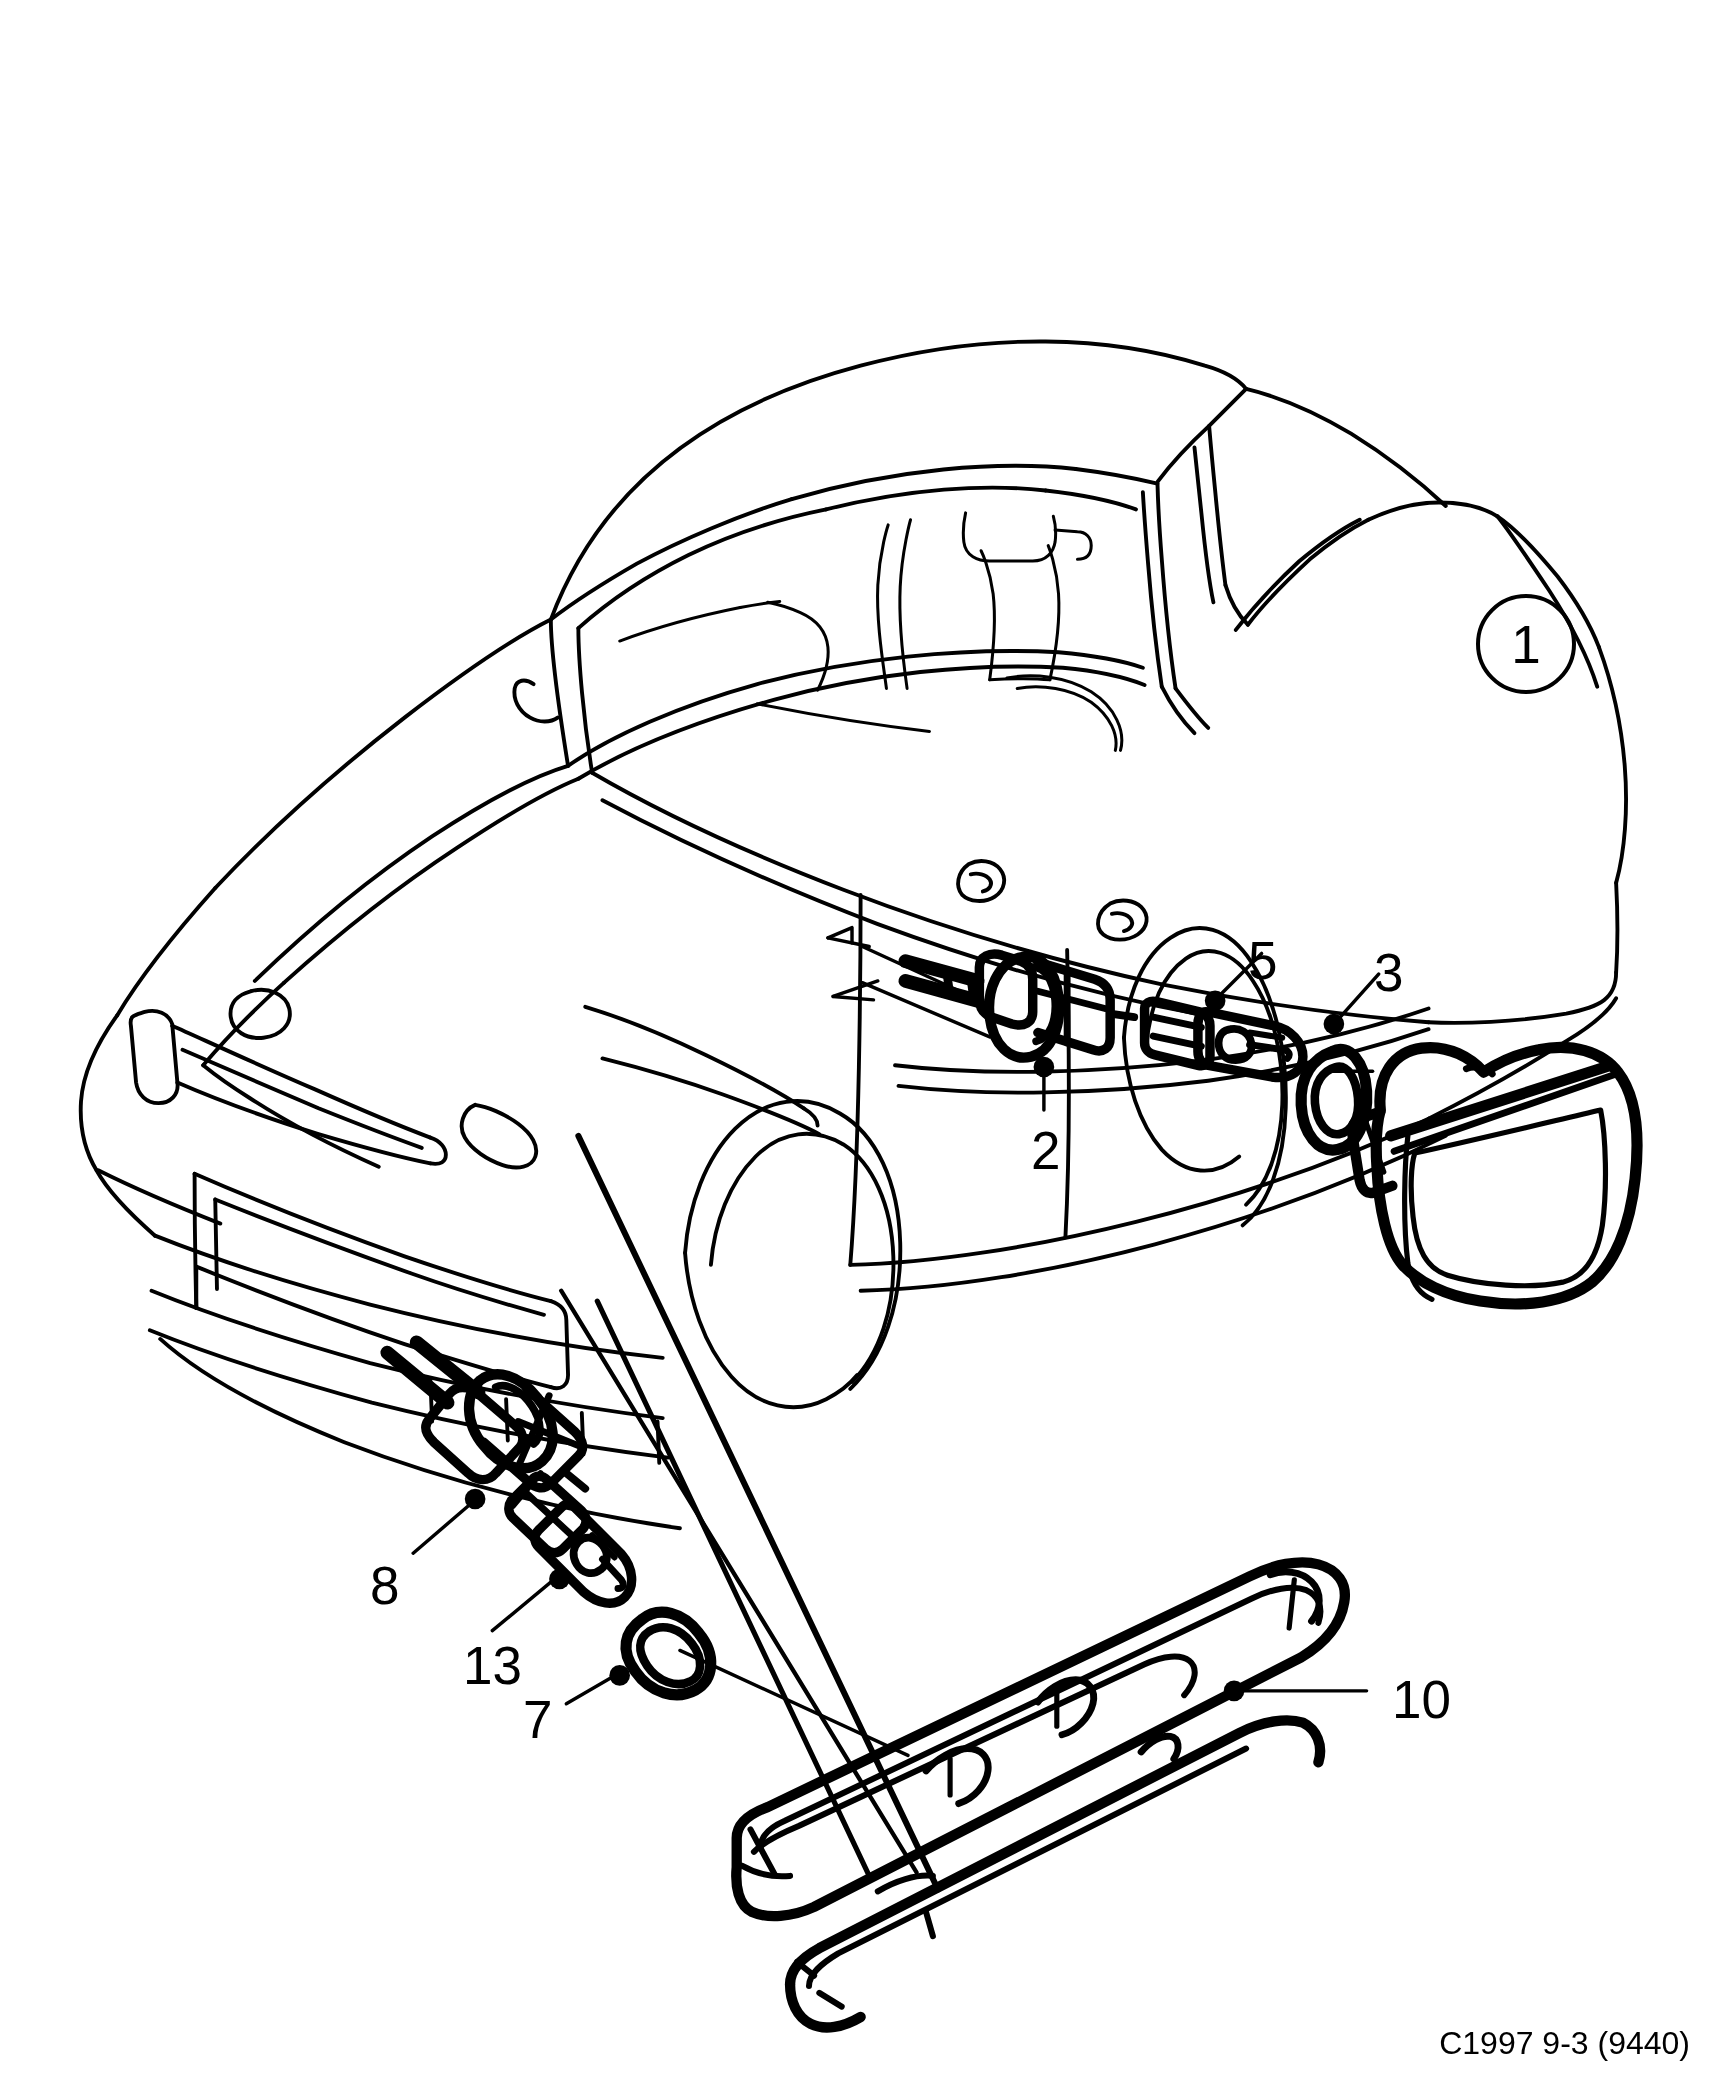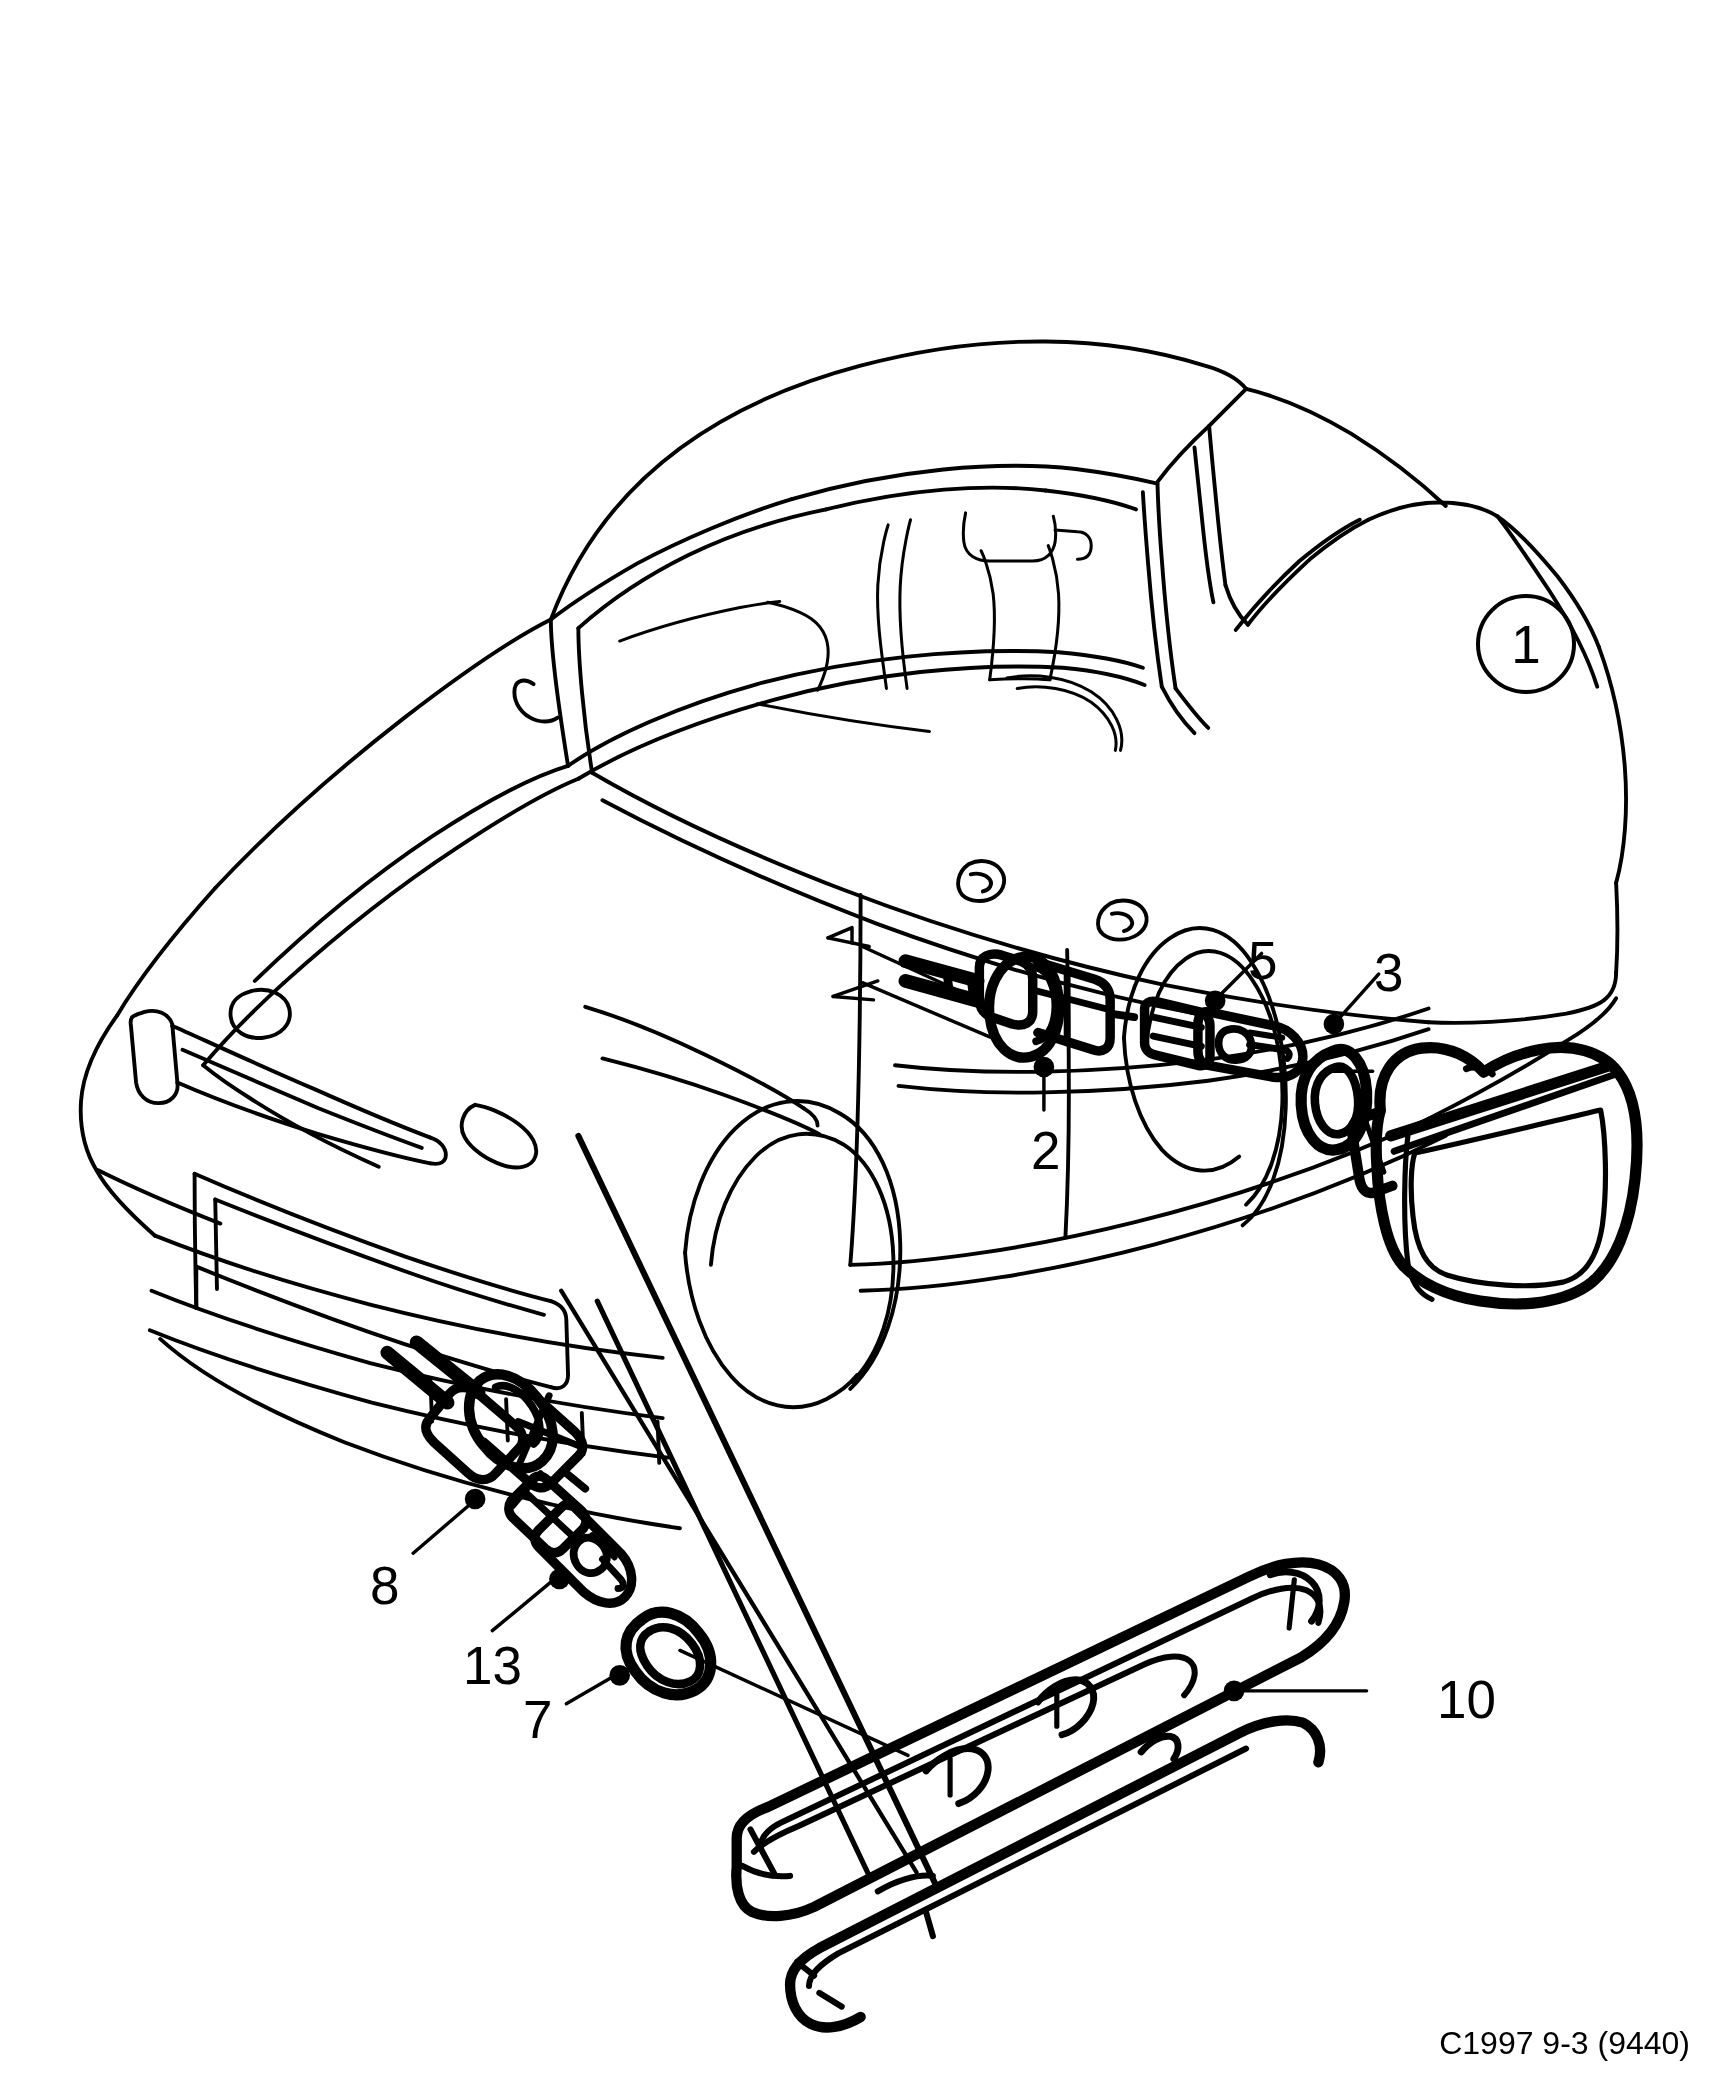--- a/index.html
+++ b/index.html
@@ -388,21 +388,21 @@
   <div class="circ-callout" style="left:1476px; top:594px;">
     <span>1</span>
   </div>
 
   <div class="callout-text" style="left:1031px; top:1124px;">2</div>
 
   <div class="callout-text" style="left:1374px; top:946px;">3</div>
 
   <div class="callout-text" style="left:1248px; top:934px;">5</div>
 
-  <div class="callout-text" style="left:1392px; top:1673px;margin-left:45px;">10</div>
+  <div class="callout-text" style="left:1392px; top:1673px;">10</div>
 
   <div class="callout-text" style="left:370px; top:1559px;">8</div>
 
   <div class="callout-text" style="left:523px; top:1693px;">7</div>
 
   <div class="callout-text" style="left:463px; top:1639px;">13</div>
 
   <div id="caption">C1997 9-3 (9440)</div>
 
 </div>

